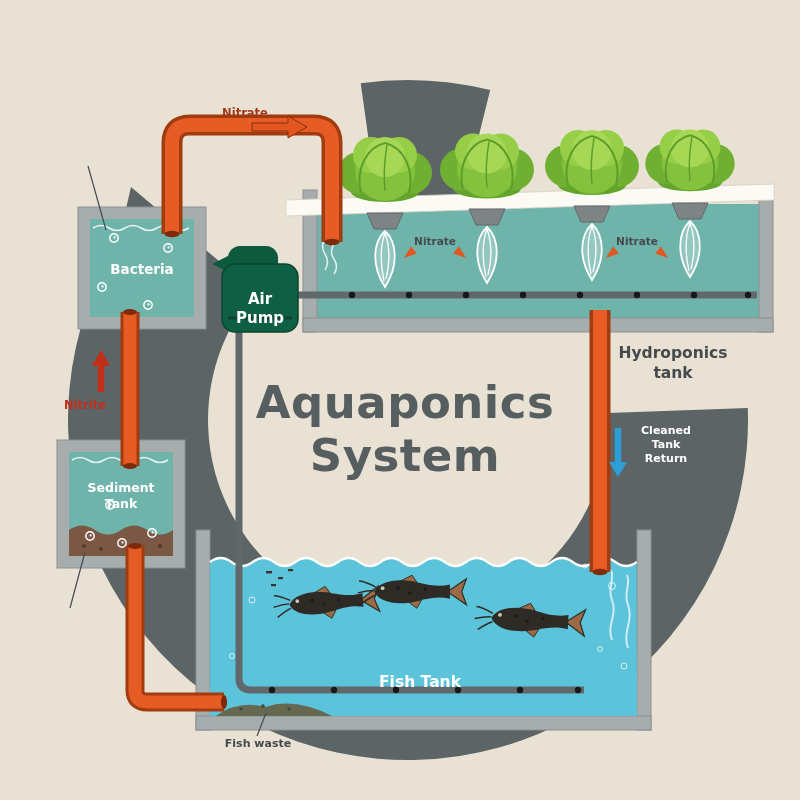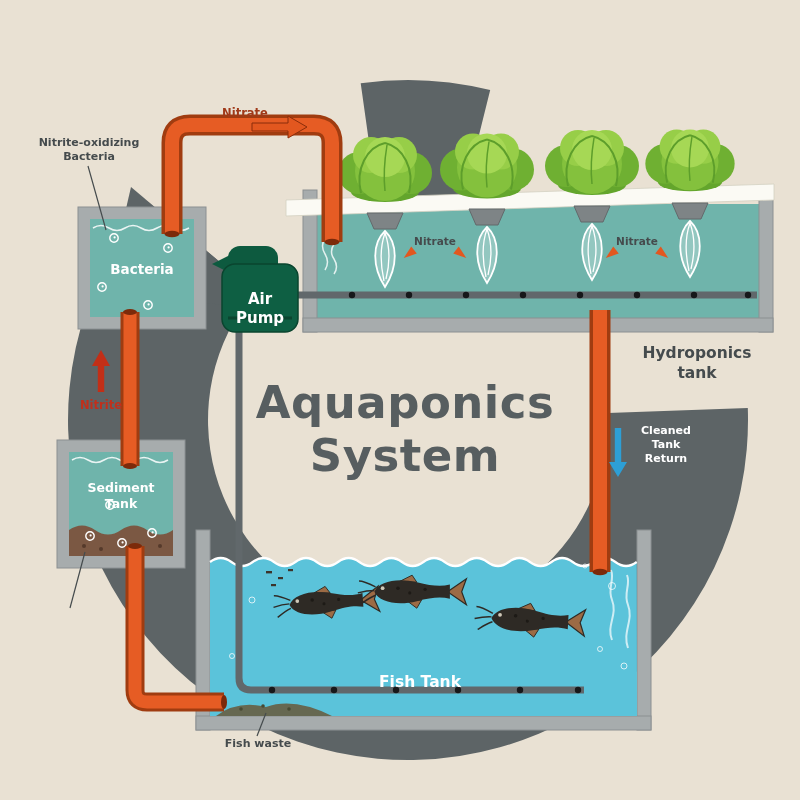--- a/index.html
+++ b/index.html
@@ -224,30 +224,29 @@
 <div class="title">Aquaponics System</div>
 
 <div class="lbl lbl-white" style="left:88px;top:261px;width:108px;font-size:13.5px;">Bacteria</div>
 
 <div class="lbl lbl-white" style="left:76px;top:480px;width:90px;font-size:12.5px;">Sediment Tank</div>
 
 <div class="lbl lbl-white" style="left:222px;top:290px;width:76px;font-size:15px;">Air Pump</div>
 
 <div class="lbl lbl-white" style="left:350px;top:648px;width:140px;font-size:15.5px;margin-top:25px;">Fish Tank</div>
 
-<div class="lbl lbl-dark" style="left:608px;top:344px;width:130px;font-size:15.5px;margin-left:24px;">Hydroponics tank</div>
-
-<div class="lbl lbl-dark ann" style="left:34px;top:136px;width:110px;">Nitrite-oxidizing Bacteria</div>
+<div class="lbl lbl-dark" style="left:608px;top:344px;width:130px;font-size:15.5px;">Hydroponics tank</div>
+
 
 
 <div class="lbl lbl-dark ann" style="left:216px;top:737px;width:84px;">Fish waste</div>
 
 <div class="lbl lbl-maroon" style="left:214px;top:106px;width:62px;font-size:11.5px;">Nitrate</div>
 
-<div class="lbl lbl-red" style="left:72px;top:398px;width:58px;font-size:11.5px;">Nitrite</div>
+<div class="lbl lbl-red" style="left:56px;top:398px;width:58px;font-size:11.5px;">Nitrite</div>
 
 <div class="lbl lbl-white ann" style="left:638px;top:424px;width:56px;">Cleaned Tank Return</div>
 
 <div class="lbl lbl-dark" style="left:409px;top:235px;width:52px;font-size:10.5px;">Nitrate</div>
 
 <div class="lbl lbl-dark" style="left:611px;top:235px;width:52px;font-size:10.5px;">Nitrate</div>
 
 </div>
 
 </body></html>

